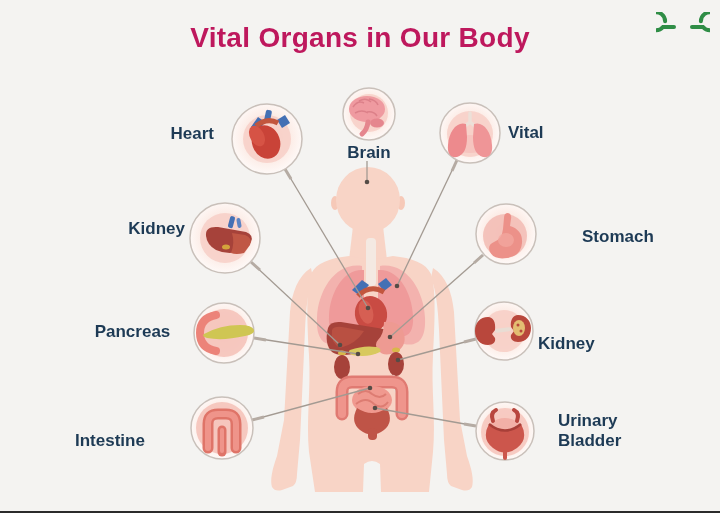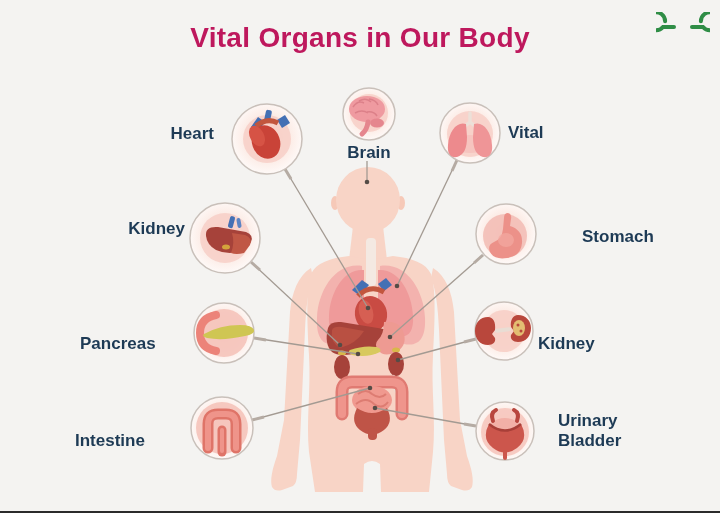--- a/index.html
+++ b/index.html
@@ -13,21 +13,21 @@
   }
   .diagram{position:absolute;left:0;top:0;}
   .organ-label{
     position:absolute;font-size:17px;font-weight:bold;color:#1d3a55;line-height:20px;
   }
   .lbl-heart{left:134px;top:124px;width:80px;text-align:right;}
   .lbl-brain{left:329px;top:143px;width:80px;text-align:center;}
   .lbl-lungs{left:508px;top:123px;width:90px;}
   .lbl-liver{left:105px;top:219px;width:80px;text-align:right;}
   .lbl-stomach{left:537px;top:227px;width:100px;margin-left:45px;}
-  .lbl-pancreas{left:80px;top:334px;width:105px;text-align:left;}
+  .lbl-pancreas{left:80px;top:322px;width:105px;text-align:center;}
   .lbl-kidney{left:538px;top:334px;width:90px;}
   .lbl-intestine{left:75px;top:431px;width:108px;}
   .lbl-bladder{left:558px;top:411px;width:86px;}
   .logo{position:absolute;left:656px;top:12px;}
   .bottom-edge{position:absolute;left:0;bottom:0;width:720px;height:2px;background:#2b2b2b;}
 </style>
 </head>
 <body>
 
 <div class="canvas">

